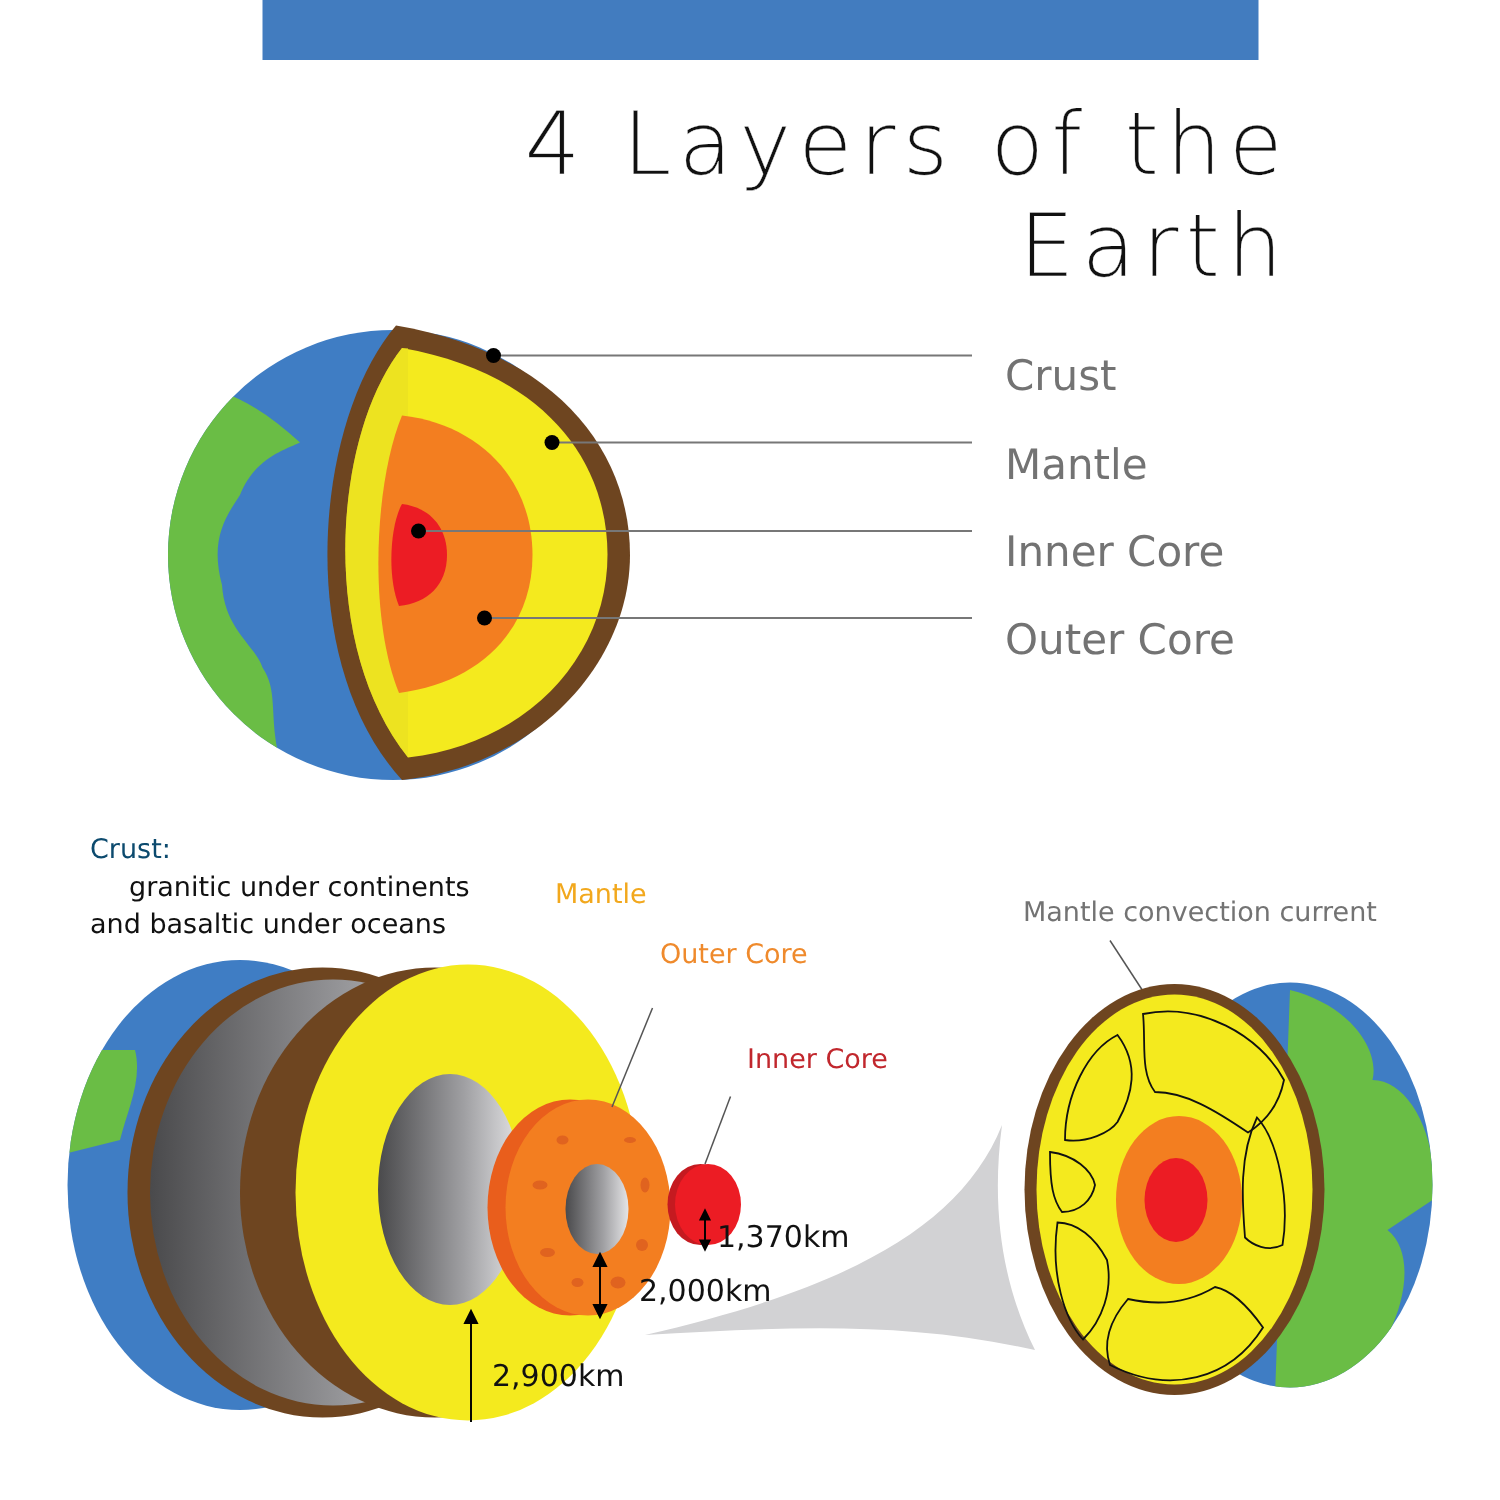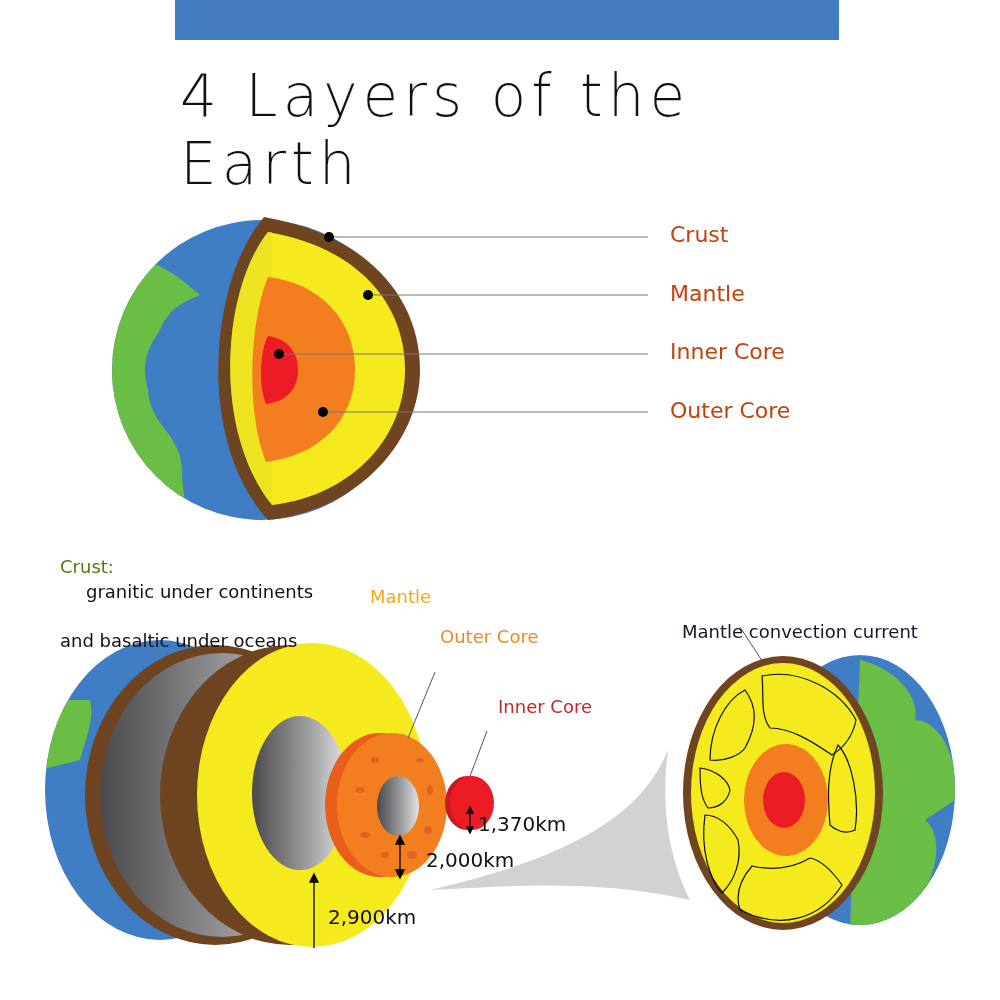--- a/index.html
+++ b/index.html
@@ -1,21 +1,21 @@
 <!DOCTYPE html>
 <html><head>
 <meta charset="utf-8">
 <style>
   html, body { margin:0; padding:0; background:#ffffff; }
   body { width:1000px; height:1000px; position:relative; overflow:hidden; font-family:"DejaVu Sans", sans-serif; }
   .top-bar { position:absolute; left:175px; top:0; width:664px; height:40px; background:#427cbf; }
-  .title { position:absolute; left:180px; top:62px; width:680px; font-family:"DejaVu Sans", sans-serif; font-weight:200; font-size:58px; letter-spacing:5px; color:#111; -webkit-text-stroke:0.2px #fff; }
+  .title { position:absolute; left:180px; top:62px; width:680px; font-family:"DejaVu Sans", sans-serif; font-weight:200; font-size:58px; letter-spacing:5px; color:#111;text-align:right; -webkit-text-stroke:0.2px #fff; }
   svg.art { position:absolute; left:0; top:0; }
   .lbl { position:absolute; font-family:"DejaVu Sans", sans-serif; white-space:nowrap; }
-  .lbl-top { font-size:22px; color:#c2410c; }
+  .lbl-top { font-size:28px; color:#737373;margin-top:12px; }
   .lbl-bottom { font-size:18px; }
   .dim { position:absolute; font-size:20px; color:#111; font-family:"DejaVu Sans", sans-serif; }
 </style>
 </head>
 <body>
 
 <div class="top-bar"></div>
 <div class="title">4 Layers of the Earth</div>
 
 <svg class="art" width="1000" height="1000" viewBox="0 0 1000 1000">
@@ -122,23 +122,23 @@
       <path d="M838,745 C852,760 860,800 855,830 C845,835 835,830 830,825 C828,800 826,770 838,745 Z"></path>
     </g>
   </g>
 </svg>
 
 <div class="lbl lbl-top" style="left:670px;top:222px;">Crust</div>
 <div class="lbl lbl-top" style="left:670px;top:281px;">Mantle</div>
 <div class="lbl lbl-top" style="left:670px;top:339px;">Inner Core</div>
 <div class="lbl lbl-top" style="left:670px;top:398px;">Outer Core</div>
 
-<div class="lbl lbl-bottom" style="left:60px;top:556px;color:#4d7c0f;text-align:center;">Crust:</div>
+<div class="lbl lbl-bottom" style="left:60px;top:556px;color:#0c4a6e;text-align:center;">Crust:</div>
 <div class="lbl lbl-bottom" style="left:60px;top:581px;color:#111;margin-left:26px;">granitic under continents</div>
-<div class="lbl lbl-bottom" style="left:60px;top:630px;color:#111;text-align:right;">and basaltic under oceans</div>
+<div class="lbl lbl-bottom" style="left:60px;top:606px;color:#111;text-align:right;">and basaltic under oceans</div>
 <div class="lbl lbl-bottom" style="left:370px;top:586px;color:#f2a81d;">Mantle</div>
 <div class="lbl lbl-bottom" style="left:440px;top:626px;color:#ef8a2c;">Outer Core</div>
 <div class="lbl lbl-bottom" style="left:498px;top:696px;color:#c1272d;">Inner Core</div>
-<div class="lbl lbl-bottom" style="left:682px;top:621px;color:#0f172a;">Mantle convection current</div>
+<div class="lbl lbl-bottom" style="left:682px;top:598px;color:#737373;">Mantle convection current</div>
 
 <div class="dim" style="left:478px;top:812px;">1,370km</div>
 <div class="dim" style="left:426px;top:848px;">2,000km</div>
 <div class="dim" style="left:328px;top:905px;">2,900km</div>
 
 </body></html>

